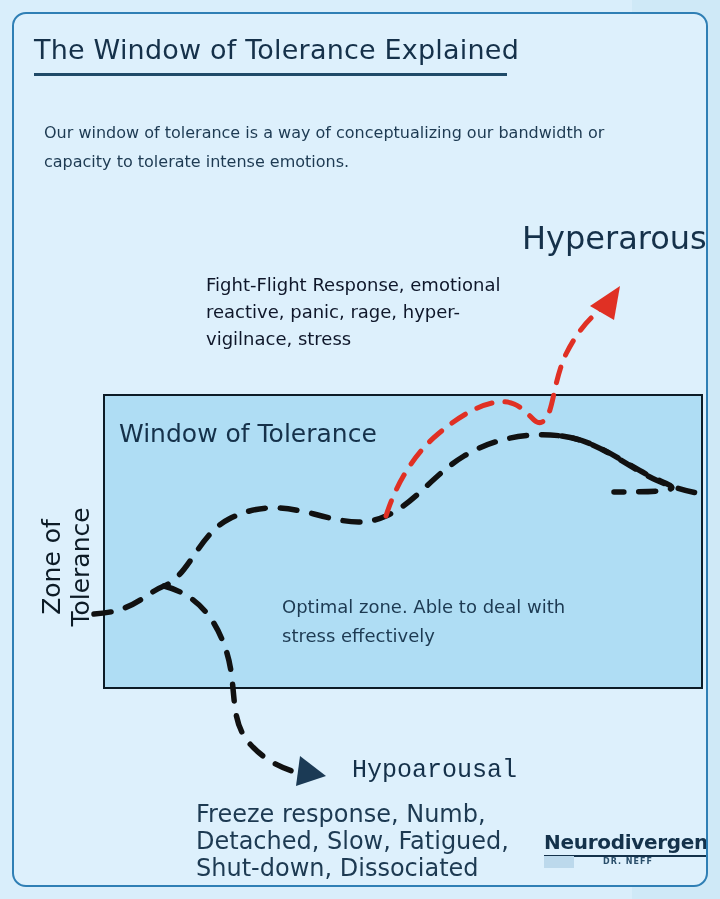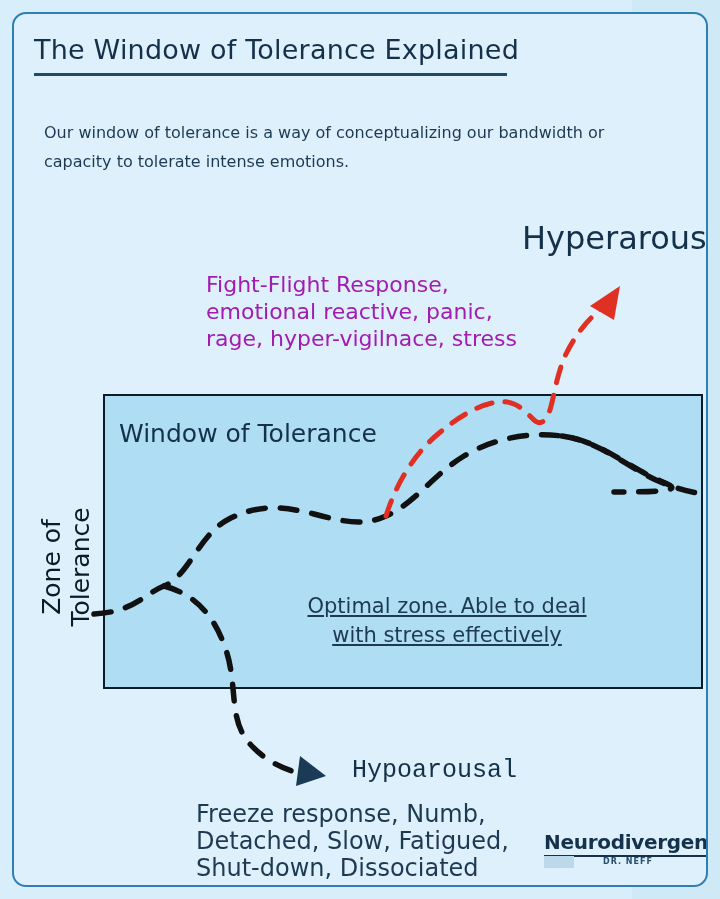--- a/index.html
+++ b/index.html
@@ -63,23 +63,23 @@
     left: 508px;
     top: 205px;
     font-size: 32px;
     color: #15314a;
   }
   .hyper-desc {
     position: absolute;
     left: 192px;
     top: 257px;
     width: 330px;
-    font-size: 22px;
+    font-size: 18px;
     line-height: 27px;
-    color: #a21caf;
+    color: #0f172a;
   }
   .wot-box {
     position: absolute;
     left: 89px;
     top: 380px;
     width: 600px;
     height: 295px;
     background: #afddf4;
     border: 2.5px solid #0c1b26;
     box-sizing: border-box;
@@ -89,25 +89,24 @@
     left: 105px;
     top: 405px;
     font-size: 25px;
     color: #15314a;
   }
   .optimal {
     position: absolute;
     left: 268px;
     top: 578px;
     width: 330px;
-    font-size: 21px;
+    font-size: 18px;
     line-height: 29px;
     color: #1d3a52;
-    text-align: center;
-    text-decoration: underline;
+    text-align: left;
   }
   .yaxis {
     position: absolute;
     left: -58px;
     top: 524px;
     width: 220px;
     text-align: center;
     transform: rotate(-90deg);
     transform-origin: center center;
     font-size: 25px;

